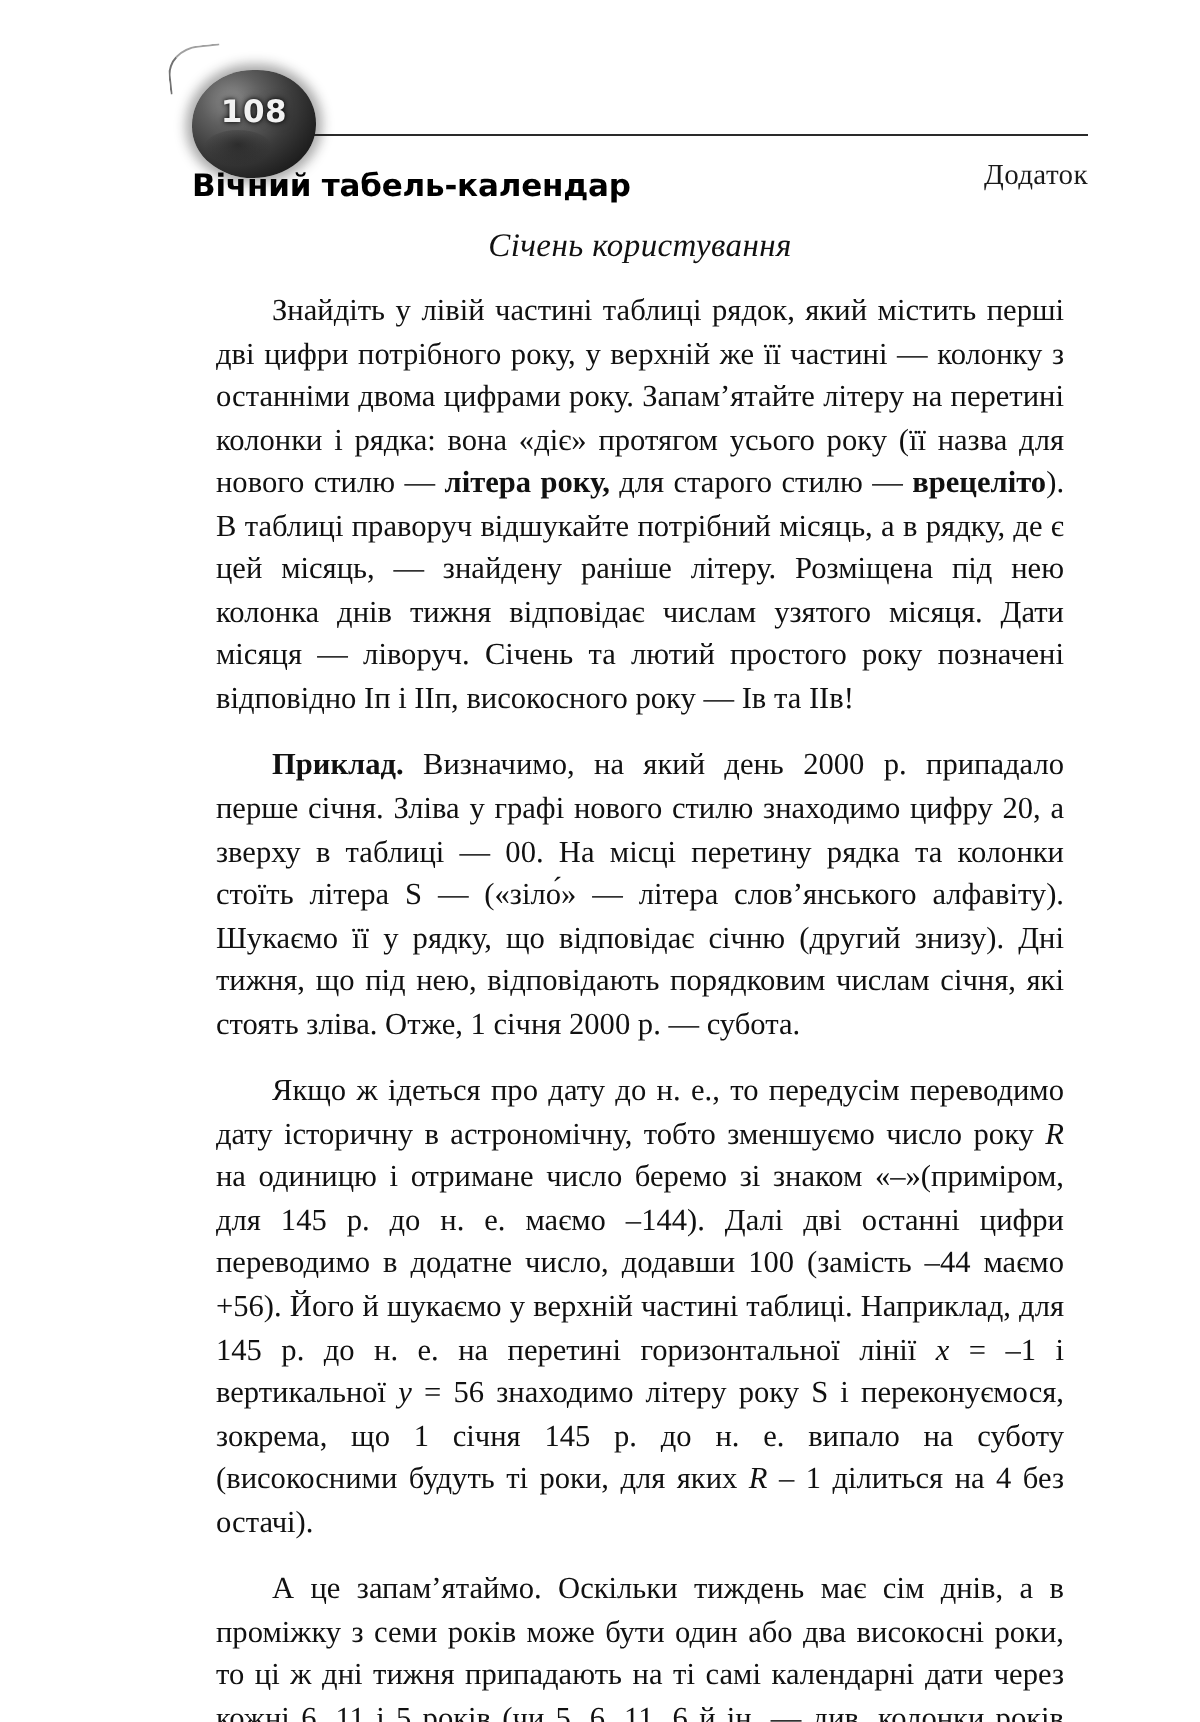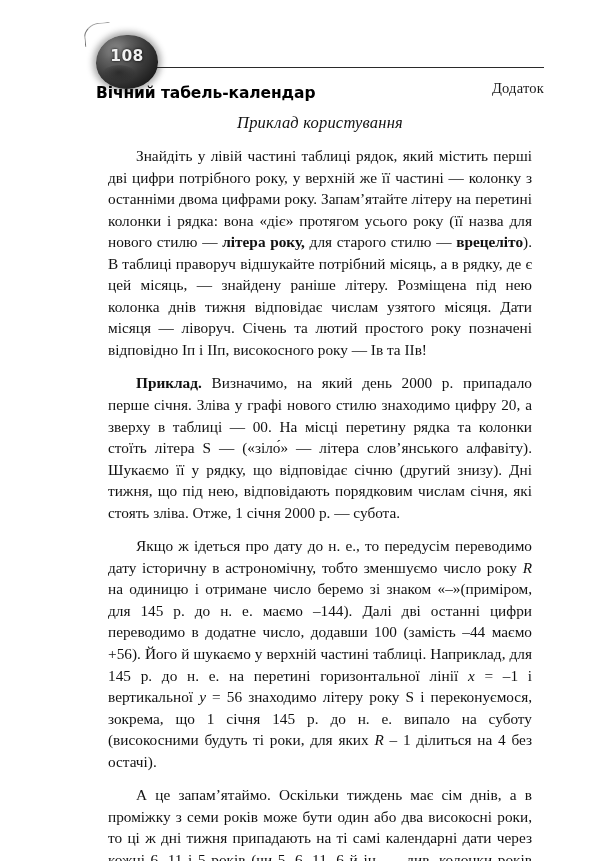--- a/index.html
+++ b/index.html
@@ -153,21 +153,21 @@
     <div class="header-rule"></div>
     <div class="folio-blob"></div>
     <div class="folio-number">108</div>
     <div class="header-title">Додаток</div>
   </div>
 
   <div class="content">
 
     <h1 class="section-title">Вічний табель-календар</h1>
 
-    <div class="subtitle">Приклад користування</div>
+    <div class="subtitle">Січень користування</div>
 
     <p class="body"><span>Знайдіть у лівій частині таблиці рядок, який містить перші дві цифри потрібного року, у верхній же її частині — колонку з останніми двома цифрами року. Запам’ятайте літеру на перетині колонки і рядка: вона «діє» протягом усього року (її назва для нового стилю — </span><span class="b">літера року,</span><span> для старого стилю — </span><span class="b">врецеліто</span><span>). В таблиці праворуч відшукайте потрібний місяць, а в рядку, де є цей місяць, — знайдену раніше літеру. Розміщена під нею колонка днів тижня відповідає числам узятого місяця. Дати місяця — ліворуч. Січень та лютий простого року позначені відповідно Iп і IIп, високосного року — Iв та IIв!</span></p>
 
     <p class="body"><span class="b">Приклад.</span><span> Визначимо, на який день 2000 р. припадало перше січня. Зліва у графі нового стилю знаходимо цифру 20, а зверху в таблиці — 00. На місці перетину рядка та колонки стоїть літера Ѕ — («зіло́» — літера слов’янського алфавіту). Шукаємо її у рядку, що відповідає січню (другий знизу). Дні тижня, що під нею, відповідають порядковим числам січня, які стоять зліва. Отже, 1 січня 2000 р. — субота.</span></p>
 
     <p class="body"><span>Якщо ж ідеться про дату до н. е., то передусім переводимо дату історичну в астрономічну, тобто зменшуємо число року </span><span class="var">R</span><span> на одиницю  і отримане число беремо зі знаком «–»(приміром, для 145 р. до н. е. маємо –144). Далі дві останні цифри переводимо в додатне число, додавши 100 (замість –44 маємо +56). Його й шукаємо у верхній частині таблиці. Наприклад, для 145 р. до н. е. на перетині горизонтальної лінії </span><span class="var">x</span><span> = –1 і вертикальної </span><span class="var">y</span><span> = 56 знаходимо літеру року Ѕ і переконуємося, зокрема, що 1 січня 145 р. до н. е. випало на суботу (високосними будуть ті роки, для яких </span><span class="var">R</span><span> – 1 ділиться на 4 без остачі).</span></p>
 
     <p class="body"><span class="i">А це запам’ятаймо.</span><span> Оскільки тиждень має сім днів, а в проміжку з семи років може бути один або два високосні роки, то ці ж дні тижня припадають на ті самі календарні дати через кожні 6, 11 і 5 років (чи 5, 6, 11, 6 й ін. — див. колонки років зверху донизу). Тобто для встановлення дня тижня на задану дату певного року можна використати календарі тих попередніх років, яким відповідає та </span></p>
 
   </div>

